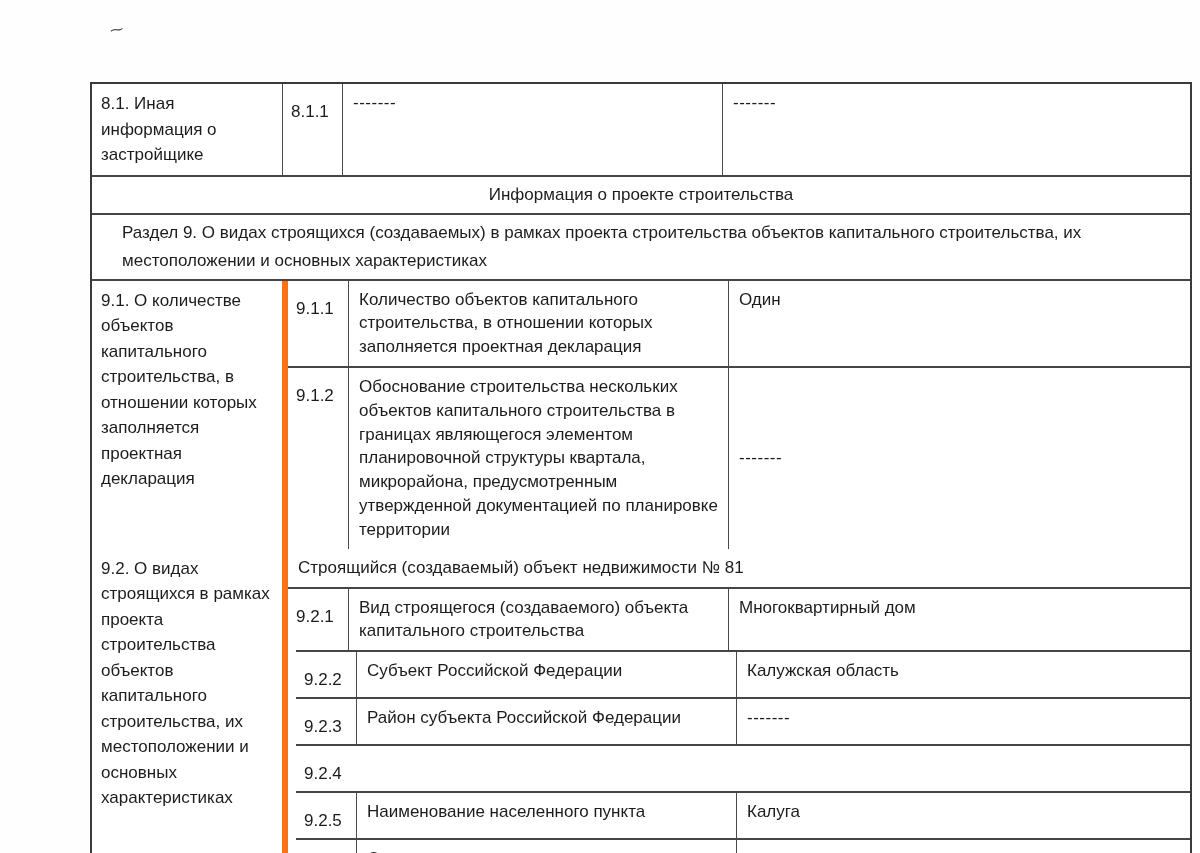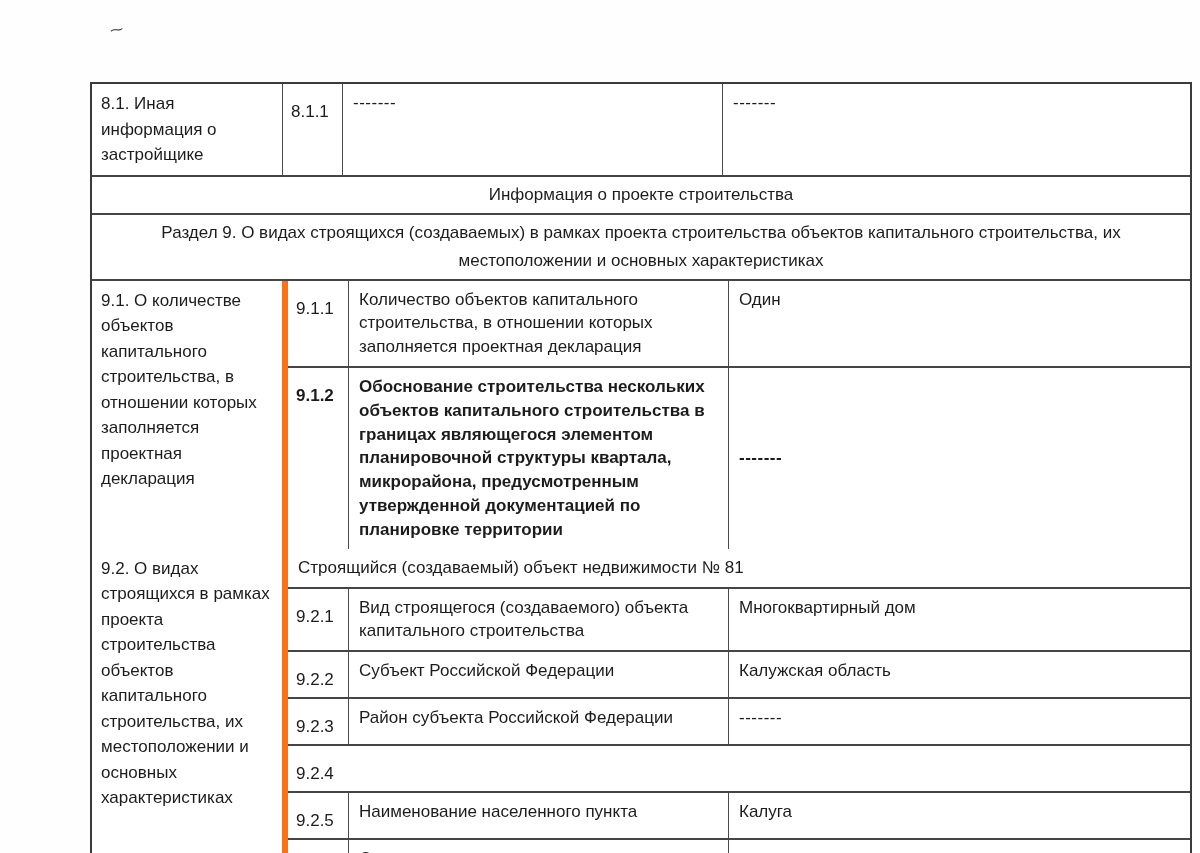--- a/index.html
+++ b/index.html
@@ -27,37 +27,37 @@
   }
   .row { display:flex; align-items:stretch; }
   .row + .row, .section + .row, .row + .section { border-top:2px solid #454545; }
   .cell { padding:6px 9px; }
   .c-label { width:190px; flex:0 0 190px; line-height:1.5; padding:7px 9px; }
   .c-num   { width:60px;  flex:0 0 60px;  border-left:1px solid #4a4a4a; padding:18px 6px 7px 8px; }
   .c-desc  { width:380px; flex:0 0 380px; border-left:1px solid #4a4a4a; line-height:1.4; padding:7px 10px; }
   .c-val   { flex:1 1 auto; border-left:1px solid #4a4a4a; line-height:1.4; padding:7px 10px; }
   .v-center { display:flex; align-items:center; }
   .hdr {
-    justify-content:center; text-align:center; align-items:center;
-    display:flex; padding:4px 20px; line-height:1.65;
+    justify-content:center; text-align:left; align-items:center;
+    display:flex; padding:4px 30px; line-height:1.65;
   }
   .hdr-1 { min-height:31px; }
   .hdr-2 { min-height:59px; }
   .r-81 { min-height:58px;border-radius:21px; }
   
   .section { display:flex; align-items:flex-start; }
   .sec-body { flex:1 1 auto; border-left:6px solid #f97316; display:flex; flex-direction:column; }
   .sec-body .srow { display:flex; align-items:stretch; flex:1 1 auto; }
   .sec-body .srow + .srow, .sec-body .subheader + .srow { border-top:2px solid #454545; }
   .sec-body .c-num { border-left:none; }
   .srow-911 { min-height:80px; }
-  .srow-912 { min-height:140px;font-weight:bold; }
+  .srow-912 { min-height:140px; }
   .subheader { min-height:38px; padding:7px 10px; line-height:1.4; }
   .srow-921 { min-height:60px; }
-  .srow-std { min-height:38px; }
+  .srow-std { min-height:38px;margin-left:8px; }
   .dashes { letter-spacing:0.5px; }
 </style>
 </head>
 <body>
 
 <div class="page">
 
   <span class="scan-mark">⁓</span>
 
   <div class="doc-table">

